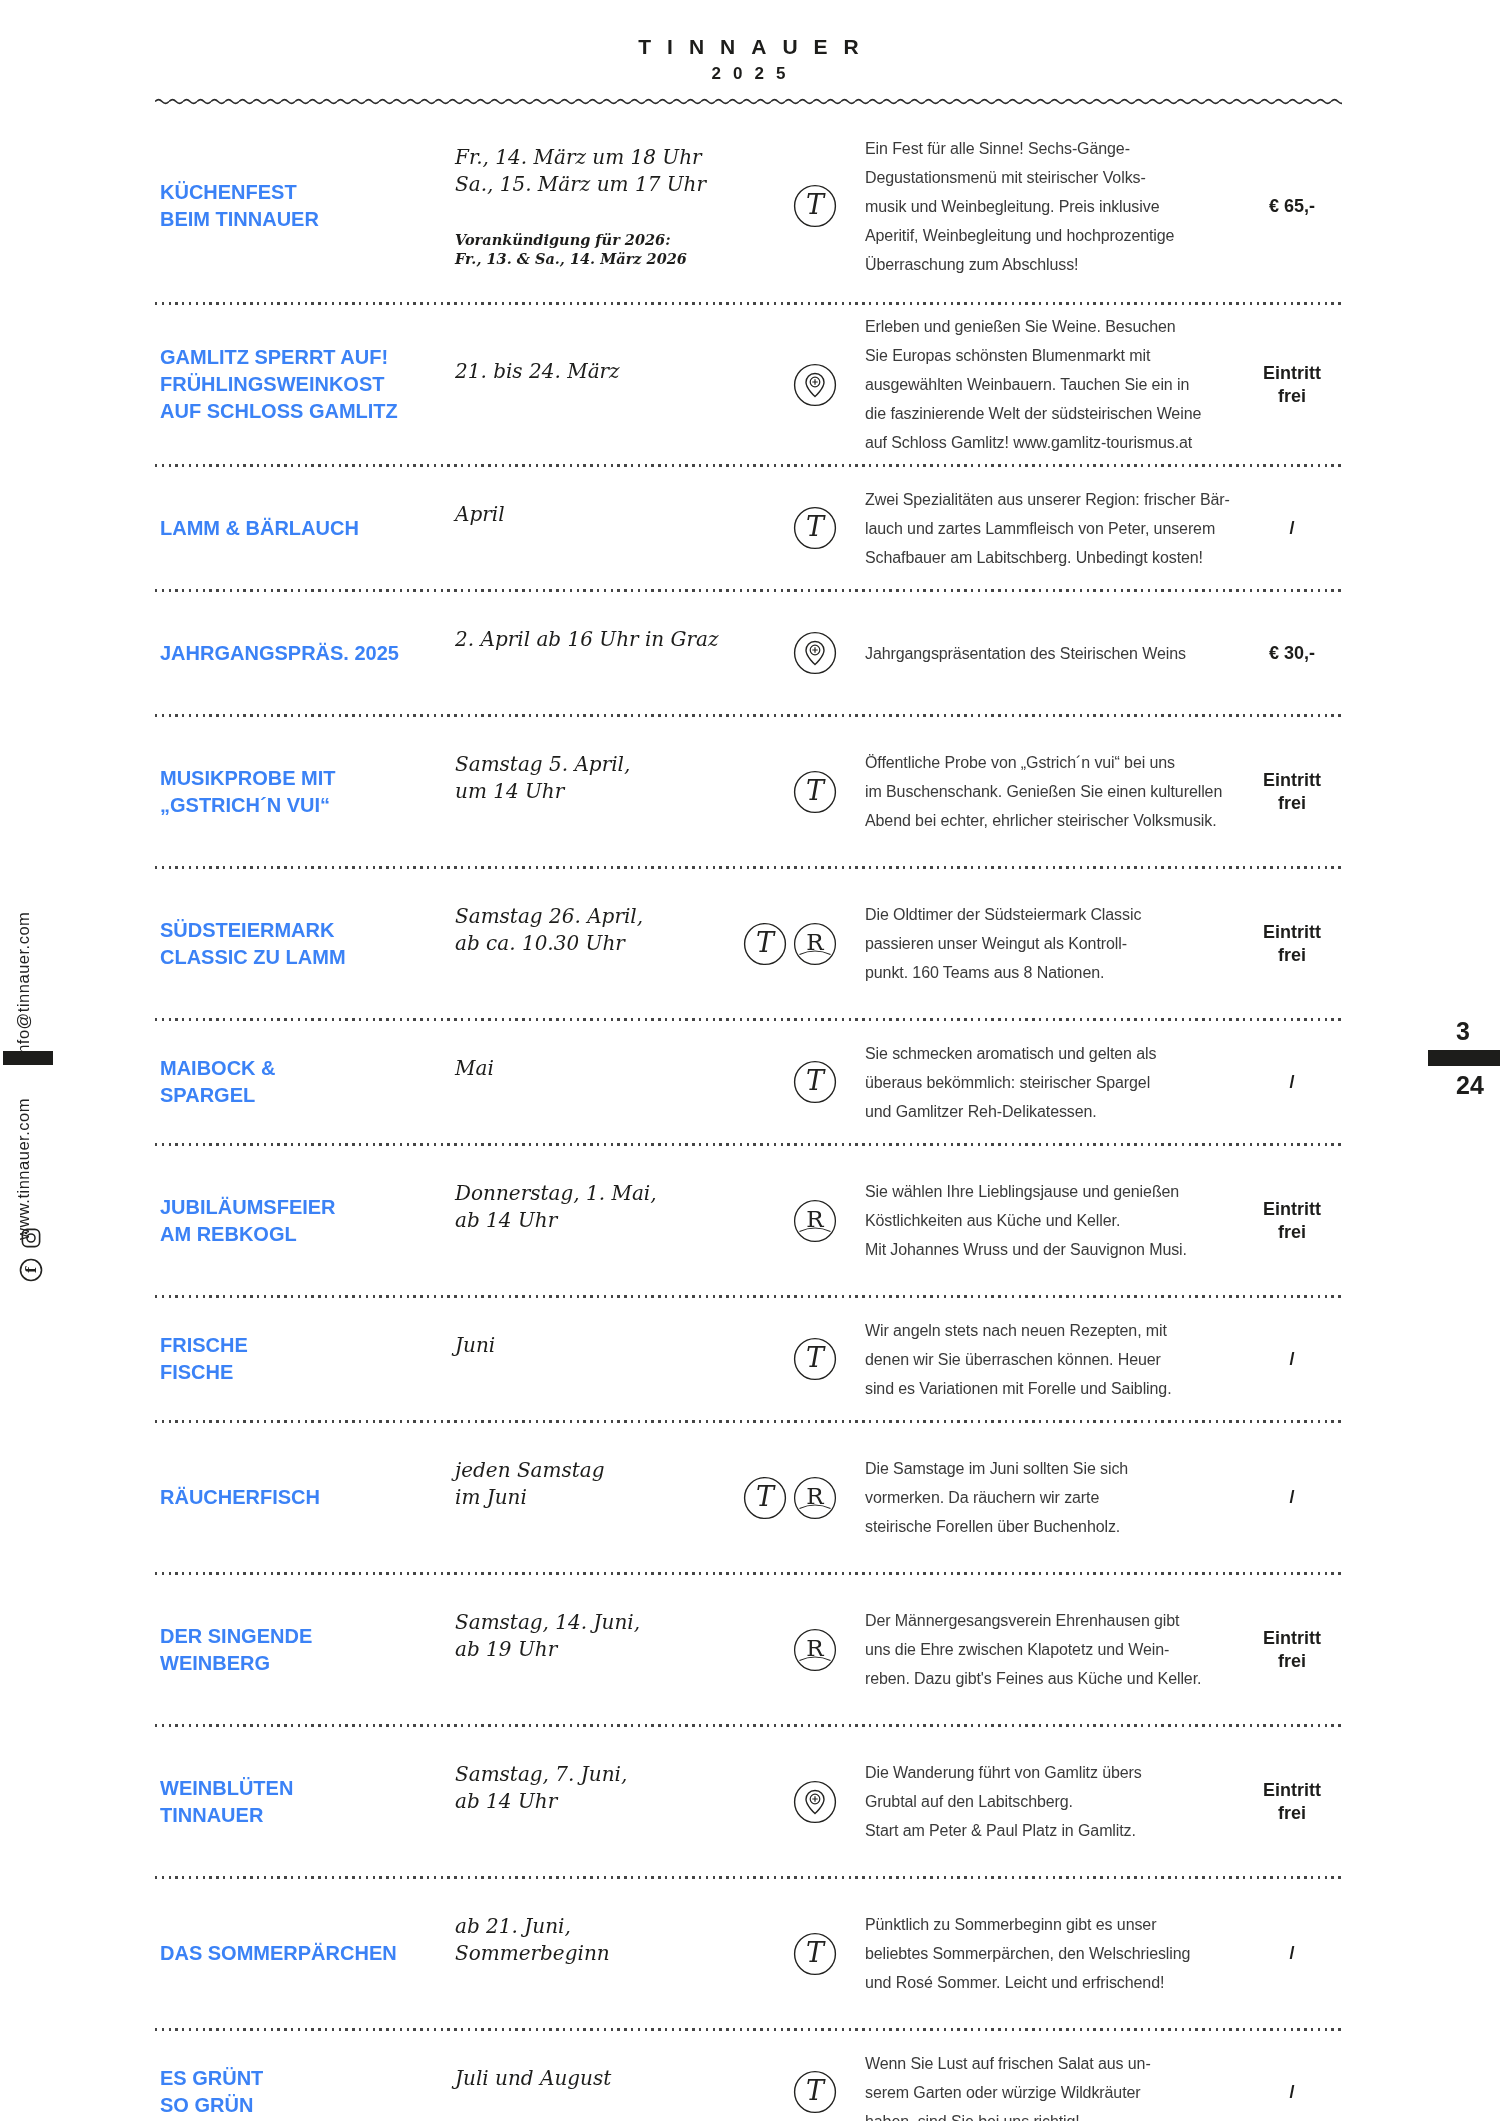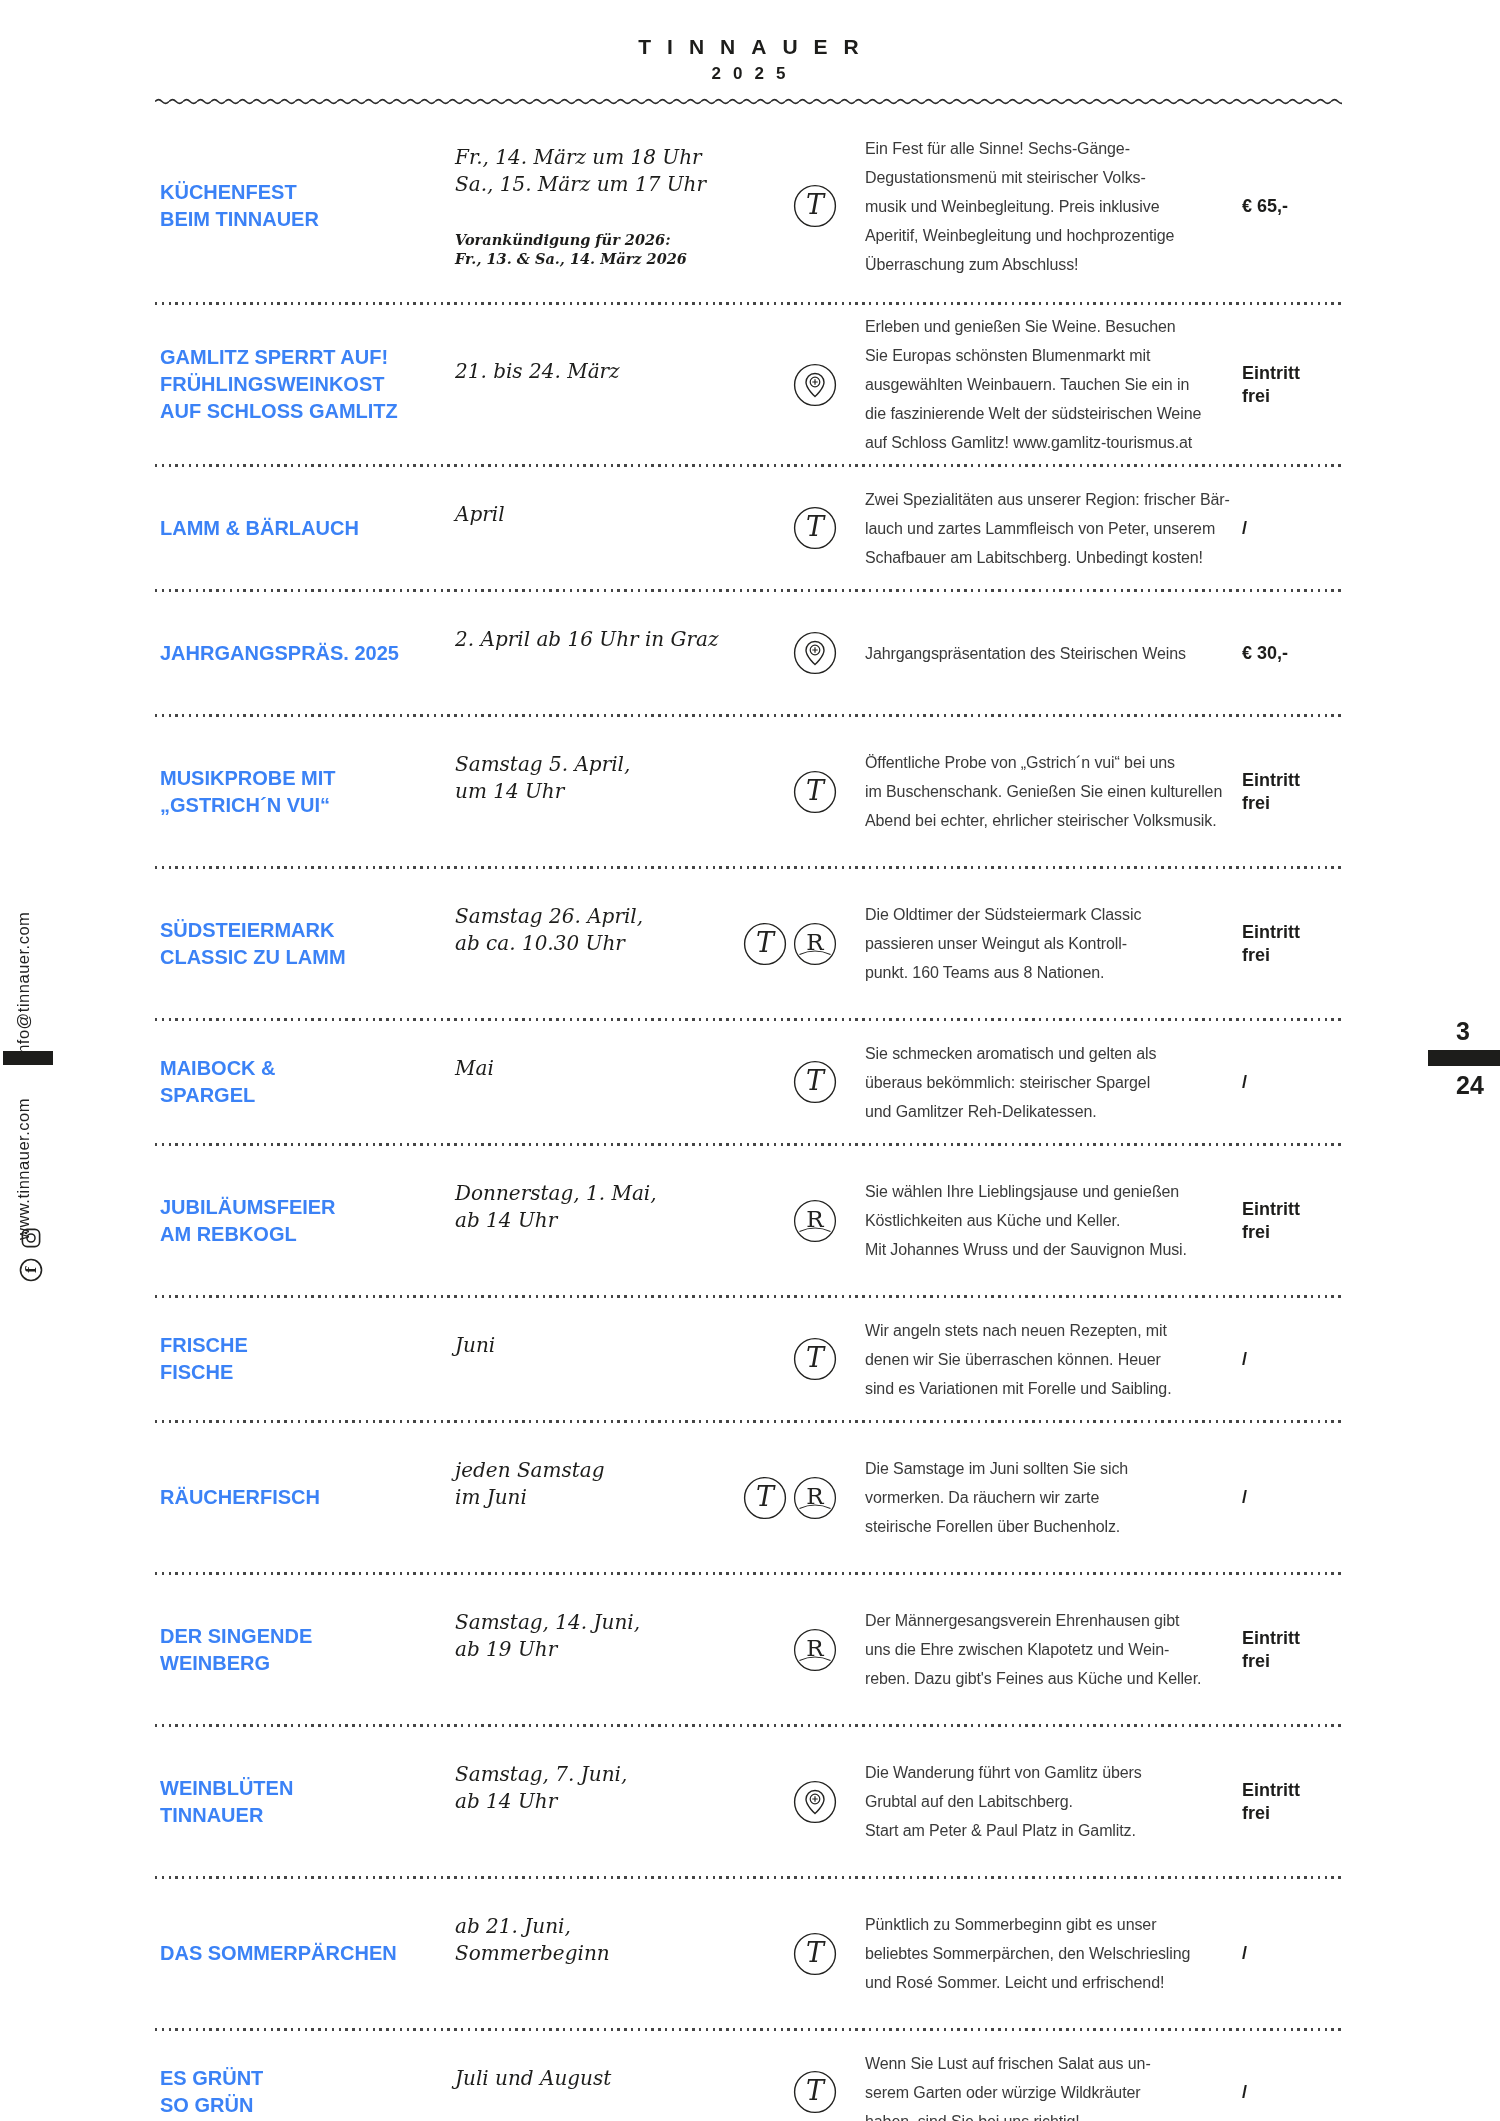--- a/index.html
+++ b/index.html
@@ -15,21 +15,21 @@
   .wavy{display:block;margin-top:13px;}
   
   .rows{margin-top:4px;}
   .row{display:grid;grid-template-columns:300px 290px 100px 1fr 100px;align-items:center;padding:7px 0;min-height:46px;}
   .c-title{font-weight:700;font-size:20px;line-height:27px;color:#3b82f6;white-space:pre-line;padding-left:5px;}
   .c-date{font-family:"DejaVu Serif","Liberation Serif",serif;font-style:italic;font-size:20px;line-height:27px;color:#1d1d1b;white-space:pre-line;}
   .date-note{font-size:14.5px;line-height:19px;font-weight:600;margin-top:5px;white-space:pre-line;}
   .c-icons{display:flex;justify-content:flex-end;align-items:center;gap:6px;padding-right:8px;}
   .c-icons svg{display:block;}
   .c-desc{font-size:16px;line-height:29px;color:#3a3a3a;white-space:pre-line;padding-left:20px;letter-spacing:-0.1px;}
-  .c-price{font-weight:700;font-size:18px;line-height:23px;text-align:left;white-space:pre-line;color:#1d1d1b;}
+  .c-price{font-weight:700;font-size:18px;line-height:23px;text-align:center;white-space:pre-line;color:#1d1d1b;}
   .sep{height:3px;background:repeating-linear-gradient(90deg,#454545 0 2.3px,transparent 2.3px 6.8px);}
   
   .side-text{position:absolute;writing-mode:vertical-rl;transform:rotate(180deg);
     font-size:16.5px;color:#222;letter-spacing:0.5px;}
   .side-email{left:14px;top:893px;height:165px;}
   .side-web{left:14px;top:1080px;height:160px;}
   .side-bar{position:absolute;left:3px;top:1051px;width:50px;height:14px;background:#1d1d1b;}
   .side-icons{position:absolute;left:21px;top:1224px;display:flex;flex-direction:column;gap:6px;}
   .side-icons .ic{transform:rotate(-90deg);}
   

